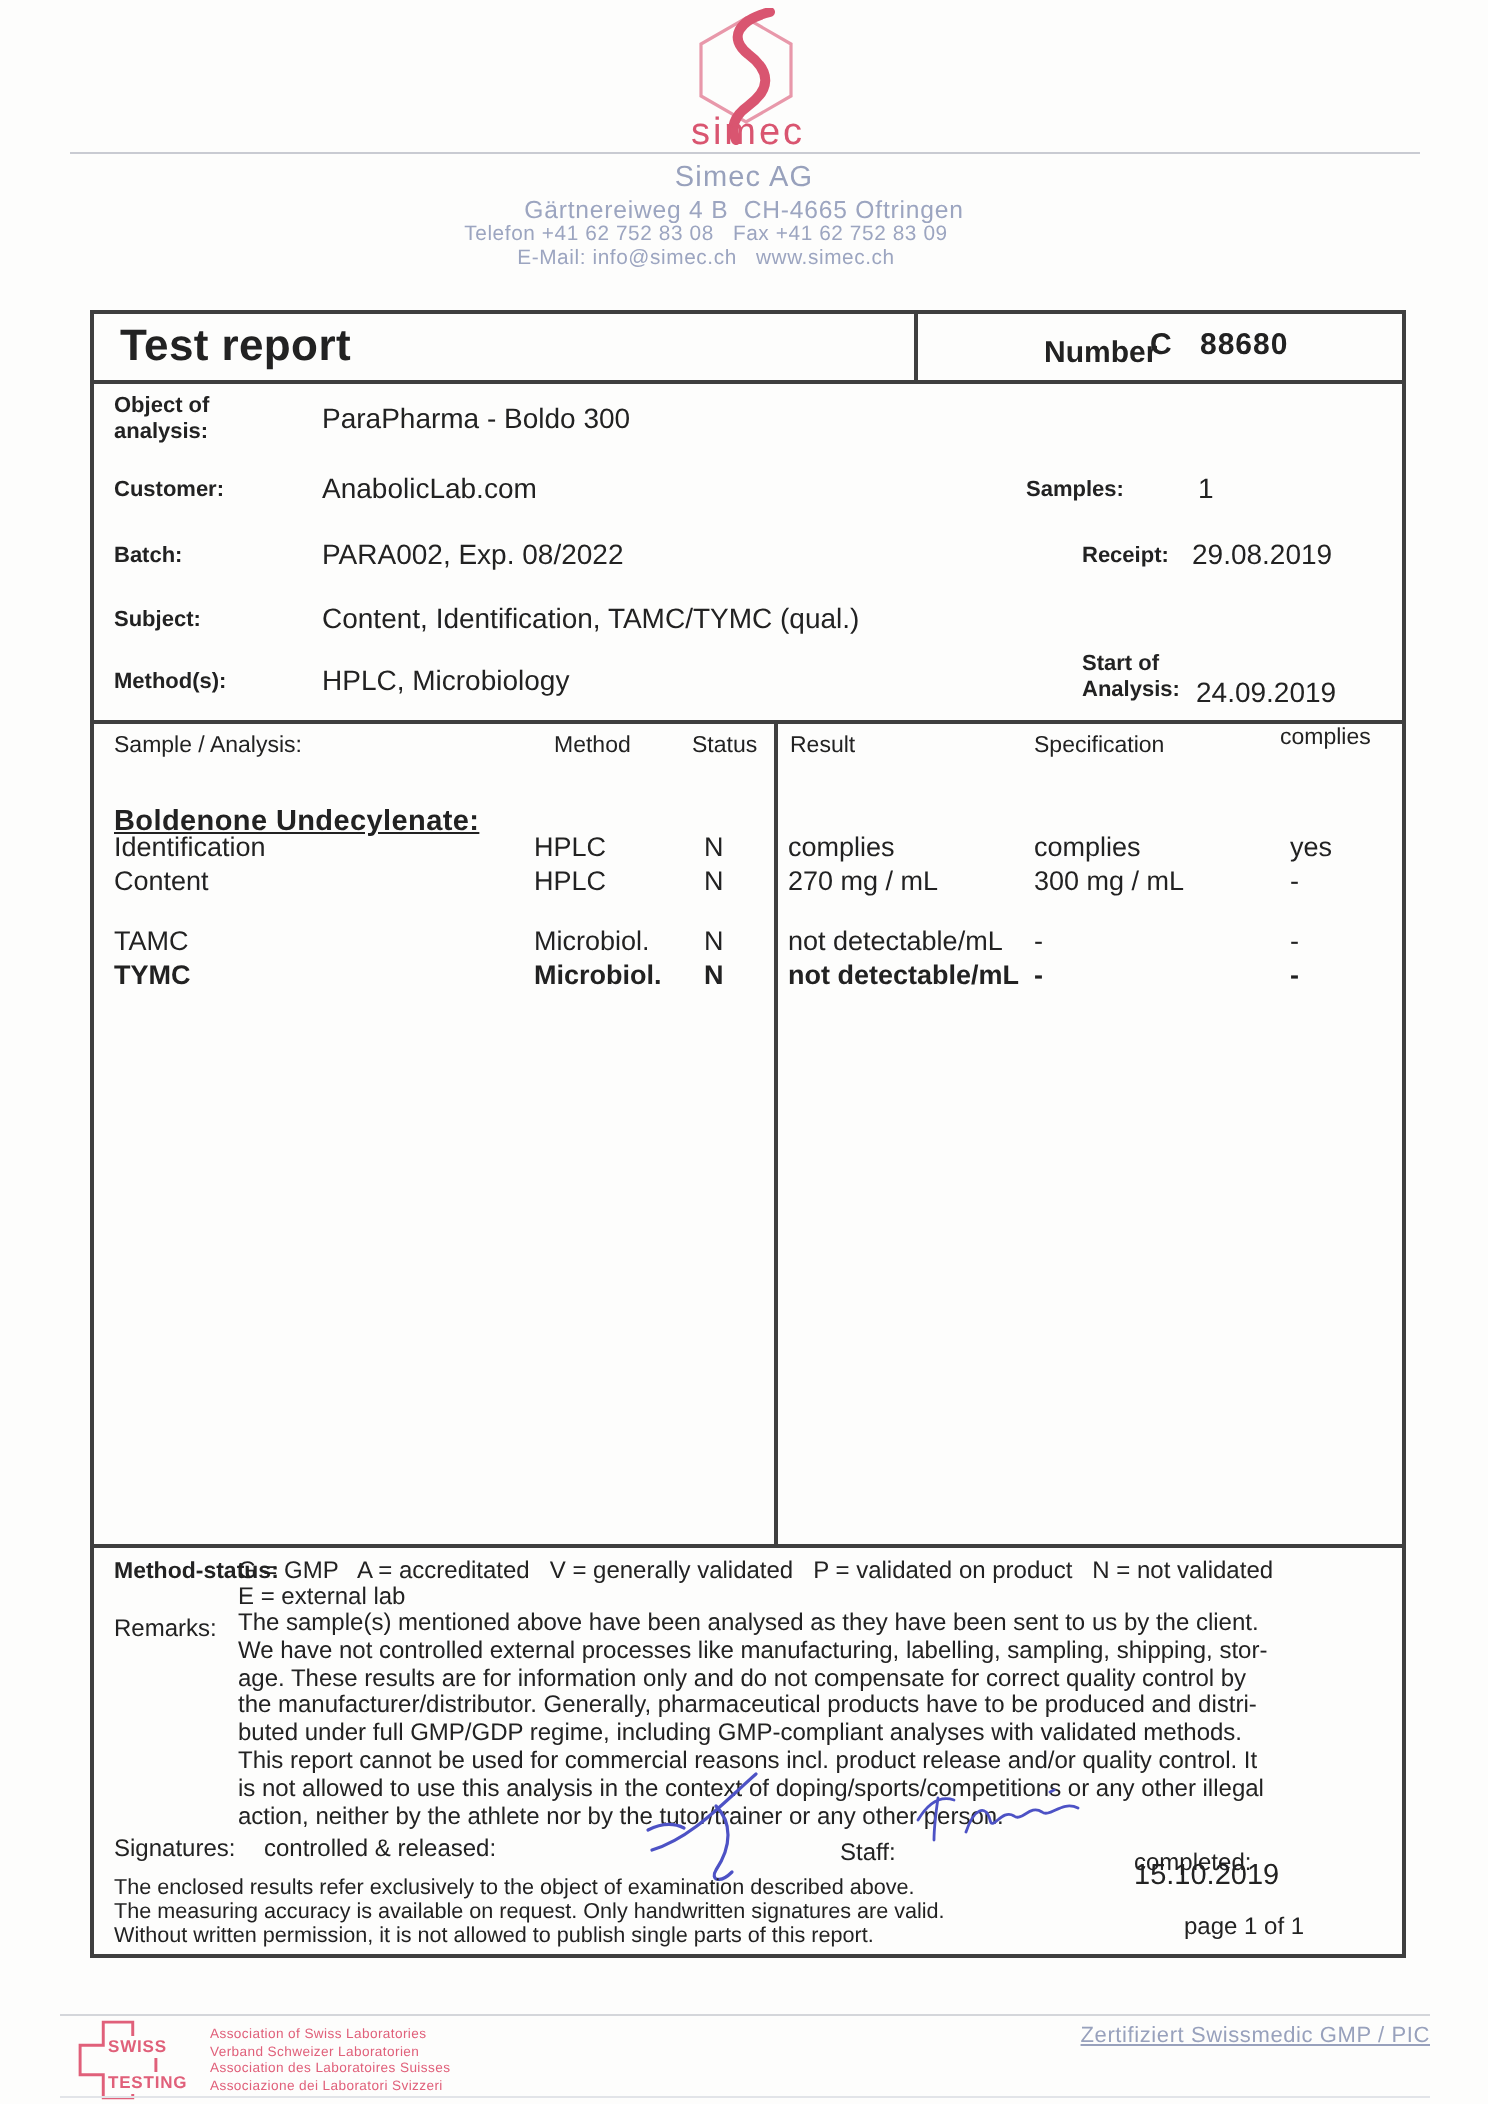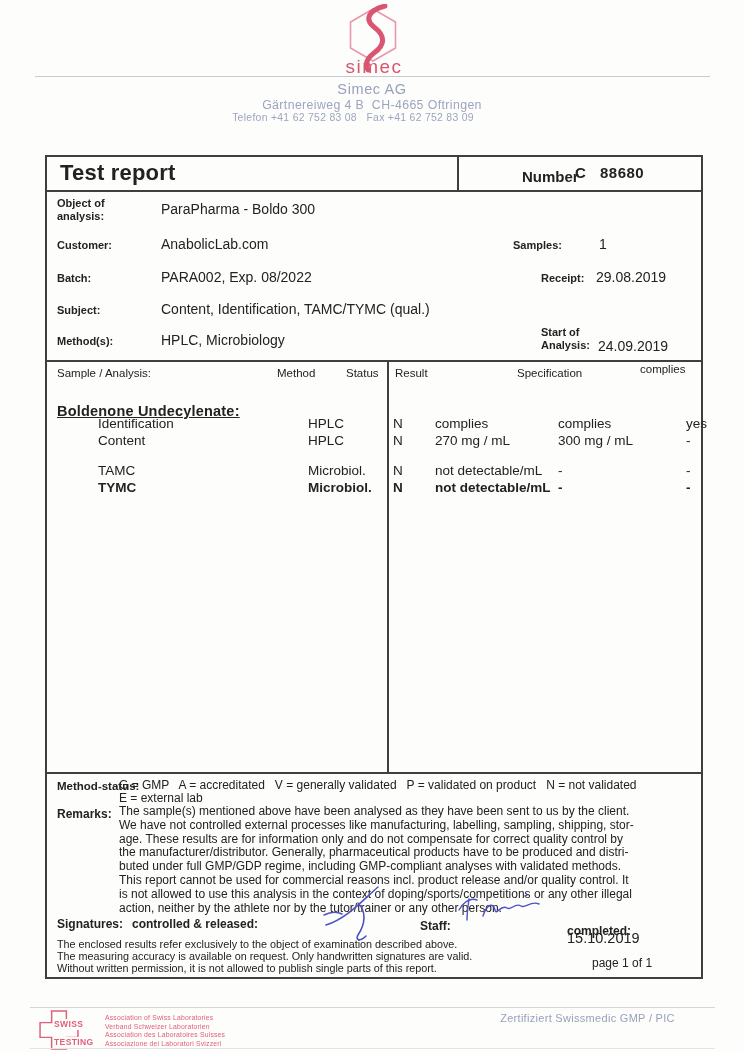--- a/index.html
+++ b/index.html
@@ -28,57 +28,58 @@
   .num-series{left:528px;top:7px;font-size:15px;font-weight:bold;}
   .num-value{left:553px;top:7px;font-size:15px;font-weight:bold;letter-spacing:.5px;}
 
   .flabel{font-size:11px;font-weight:bold;line-height:13px;}
   .fvalue{font-size:14px;}
 
   .tbl-topline{left:0;top:203px;right:0;height:0;border-top:2px solid #3f3f3f;}
   .tbl-vline{left:340px;top:203px;height:412px;width:0;border-left:2px solid #3f3f3f;}
   .th{font-size:11.5px;font-weight:normal;}
   .row{left:0;width:654px;height:17px;}
-  .row span{position:absolute;font-size:13.5px;white-space:nowrap;margin-left:41px;}
+  .row span{position:absolute;font-size:13.5px;white-space:nowrap;}
   .c-name{left:10px;} .c-method{left:220px;} .c-status{left:305px;}
   .c-result{left:347px;} .c-spec{left:470px;} .c-comp{left:598px;}
   .group-title{left:10px;font-size:14.5px;font-weight:bold;text-decoration:underline;letter-spacing:.2px;}
 
   .bot-line{left:0;top:615px;right:0;height:0;border-top:2px solid #3f3f3f;}
   .legend{font-size:12px;}
   .remarks-text{font-size:12px;line-height:13.8px;width:548px;}
-  .sig-label{font-size:12px;font-weight:bold;}
+  .sig-label{font-size:12px;font-weight:normal;}
   .disclaimer{font-size:10.8px;line-height:12.2px;}
   .completed-date{font-size:14.5px;}
   .page-info{font-size:12px;}
 
   
   .foot-rule{height:1px;background:#d4d6da;}
   .foot-rule2{height:1px;background:#e2e4e8;}
   .labs-line{display:inline-block;background:#fdfdfc;color:#e0607a;
     font-size:8.5px;font-weight:bold;letter-spacing:.4px;line-height:10.5px;padding:0 1px;}
   .assoc{color:#e0607a;font-size:6.8px;line-height:8.6px;letter-spacing:.2px;}
-  .cert{color:#98a1bc;font-size:11px;width:255px;text-align:center;letter-spacing:.3px;}
+  .cert{color:#98a1bc;font-size:11px;width:255px;text-align:right;letter-spacing:.3px;text-decoration:underline;}
 </style>
 </head>
 <body>
 
 <div class="page">
 
   <svg class="abs" style="left:336px;top:4px;" width="76" height="70" viewBox="0 0 76 70">
     <polygon points="37,5 59.5,18 59.5,44 37,57 14.5,44 14.5,18" fill="none" stroke="#e898aa" stroke-width="1.6"></polygon>
     <path d="M 49 2 C 33 6, 28 15, 38 23 C 50 32, 49 41, 38 49 C 31 54, 29 60, 32 66" fill="none" stroke="#d95570" stroke-width="5" stroke-linecap="round"></path>
   </svg>
   <div class="abs logo-word" style="left:336px;top:56px;">simec</div>
 
   <div class="abs lh-rule" style="left:35px;top:76px;width:675px;"></div>
 
   <div class="abs lh-company" style="top:81px;">Simec AG</div>
   <div class="abs lh-addr1 pre" style="top:98px;">Gärtnereiweg 4 B  CH-4665 Oftringen</div>
   <div class="abs lh-addr2 pre" style="top:112px;">Telefon +41 62 752 83 08   Fax +41 62 752 83 09</div>
+  <div class="abs lh-addr2 pre" style="top:124px;">E-Mail: info@simec.ch   www.simec.ch</div>
 
   <div class="abs report-box">
 
     <div class="abs title-band"></div>
     <div class="abs title-divider"></div>
     <div class="abs report-title">Test report</div>
     <div class="abs num-label">Number</div>
     <div class="abs num-series">C</div>
     <div class="abs num-value">88680</div>
 

